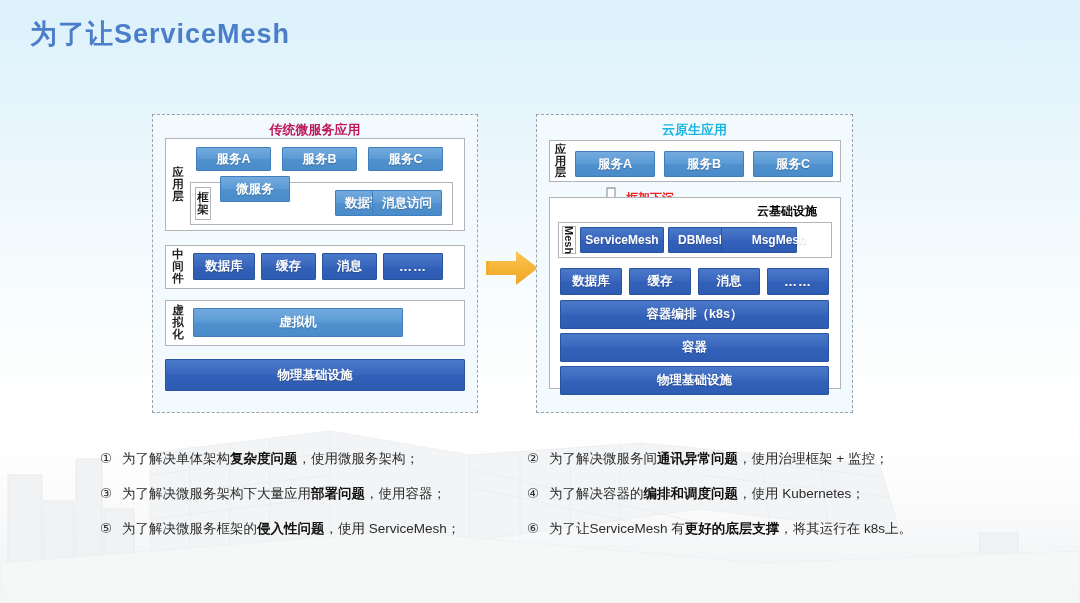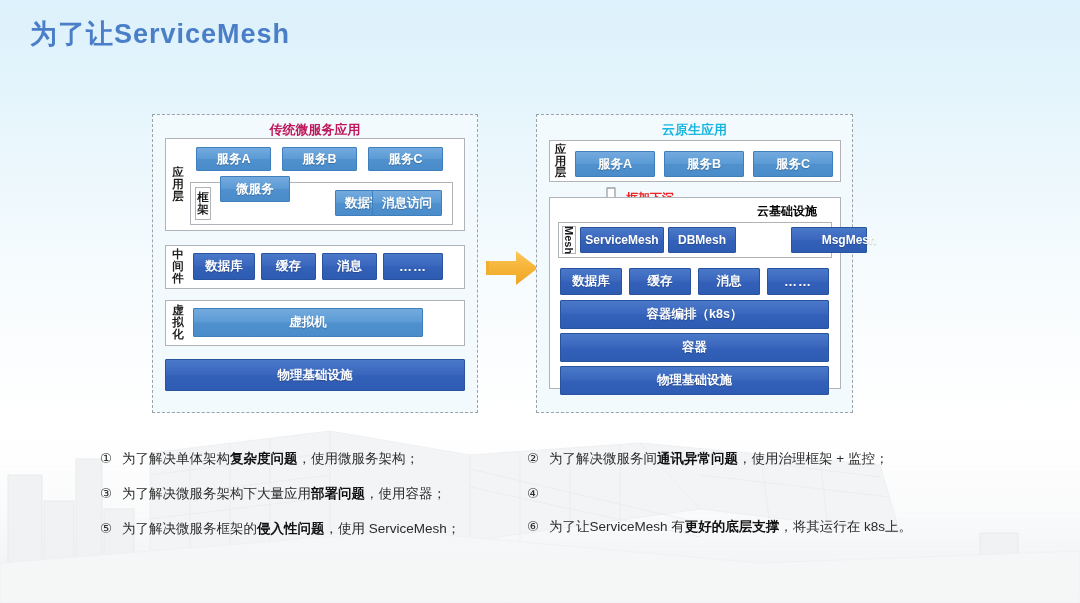--- a/index.html
+++ b/index.html
@@ -289,21 +289,21 @@
   <div class="blk deep" style="left:261px; top:253px; width:55px; height:27px;">缓存</div>
   <div class="blk deep" style="left:322px; top:253px; width:55px; height:27px;">消息</div>
   <div class="blk deep dots" style="left:383px; top:253px; width:60px; height:27px;">……</div>
 
   <div class="groupbox" style="left:165px; top:300px; width:300px; height:46px;"></div>
   <div class="vlabel" style="left:170px; top:305px; width:16px; height:36px;">
     <span>虚</span>
     <span>拟</span>
     <span>化</span>
   </div>
-  <div class="blk light" style="left:193px; top:308px; width:230px; height:29px;">虚拟机</div>
+  <div class="blk light" style="left:193px; top:308px; width:210px; height:29px;">虚拟机</div>
 
   <div class="blk deep" style="left:165px; top:359px; width:300px; height:32px;">物理基础设施</div>
 
   <svg class="arrow-orange" width="54" height="40" viewBox="0 0 54 40">
     <defs>
       <linearGradient id="og" x1="0" y1="0" x2="0" y2="1">
         <stop offset="0%" stop-color="#fbc65a"></stop>
         <stop offset="55%" stop-color="#f5b335"></stop>
         <stop offset="100%" stop-color="#eda62a"></stop>
       </linearGradient>
@@ -331,21 +331,21 @@
   </svg>
   <div class="red-note" style="left:626px; top:190px;">框架下沉</div>
 
   <div class="groupbox" style="left:549px; top:197px; width:292px; height:192px;"></div>
   <div class="cloud-infra-label" style="left:757px; top:203px;">云基础设施</div>
 
   <div class="groupbox" style="left:558px; top:222px; width:274px; height:36px;"></div>
   <div class="rot-label" style="left:562px; top:226px; width:14px; height:28px;">Mesh</div>
   <div class="blk deep" style="left:580px; top:227px; width:84px; height:26px; font-size:12px;">ServiceMesh</div>
   <div class="blk deep" style="left:668px; top:227px; width:68px; height:26px; font-size:12px;">DBMesh</div>
-  <div class="blk deep" style="left:791px; top:227px; width:76px; height:26px; font-size:12px;padding-left:40px;">MsgMesh</div>
+  <div class="blk deep" style="left:721px; top:227px; width:76px; height:26px; font-size:12px;padding-left:40px;">MsgMesh</div>
 
   <div class="blk deep" style="left:560px; top:268px; width:62px; height:27px;">数据库</div>
   <div class="blk deep" style="left:629px; top:268px; width:62px; height:27px;">缓存</div>
   <div class="blk deep" style="left:698px; top:268px; width:62px; height:27px;">消息</div>
   <div class="blk deep dots" style="left:767px; top:268px; width:62px; height:27px;">……</div>
 
   <div class="blk deep" style="left:560px; top:300px; width:269px; height:29px;">容器编排（k8s）</div>
   <div class="blk deep" style="left:560px; top:333px; width:269px; height:29px;">容器</div>
   <div class="blk deep" style="left:560px; top:366px; width:269px; height:29px;">物理基础设施</div>
 
@@ -367,19 +367,20 @@
     </div>
   </div>
 
   <div class="bullet-col right">
     <div class="bullet">
       <span class="num">②</span>
       <span class="txt"><span>为了解决微服务间</span><b>通讯异常问题</b><span>，使用治理框架 + 监控；</span></span>
     </div>
     <div class="bullet">
       <span class="num">④</span>
+      <span class="txt"><span>为了解决容器的</span><b>编排和调度问题</b><span>，使用 Kubernetes；</span></span>
     </div>
     <div class="bullet">
       <span class="num">⑥</span>
       <span class="txt"><span>为了让ServiceMesh 有</span><b>更好的底层支撑</b><span>，将其运行在 k8s上。</span></span>
     </div>
   </div>
 </div>
 
 </body></html>

